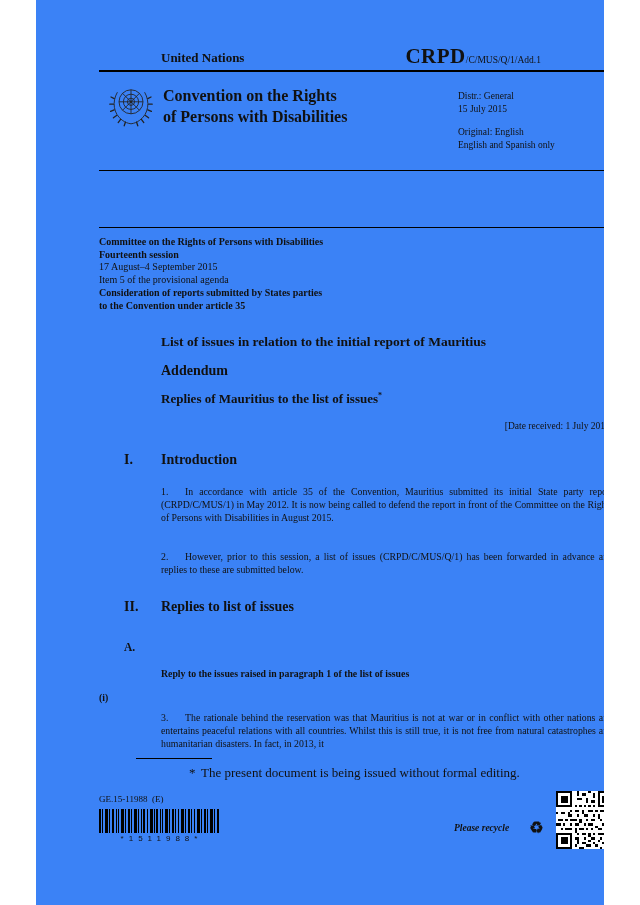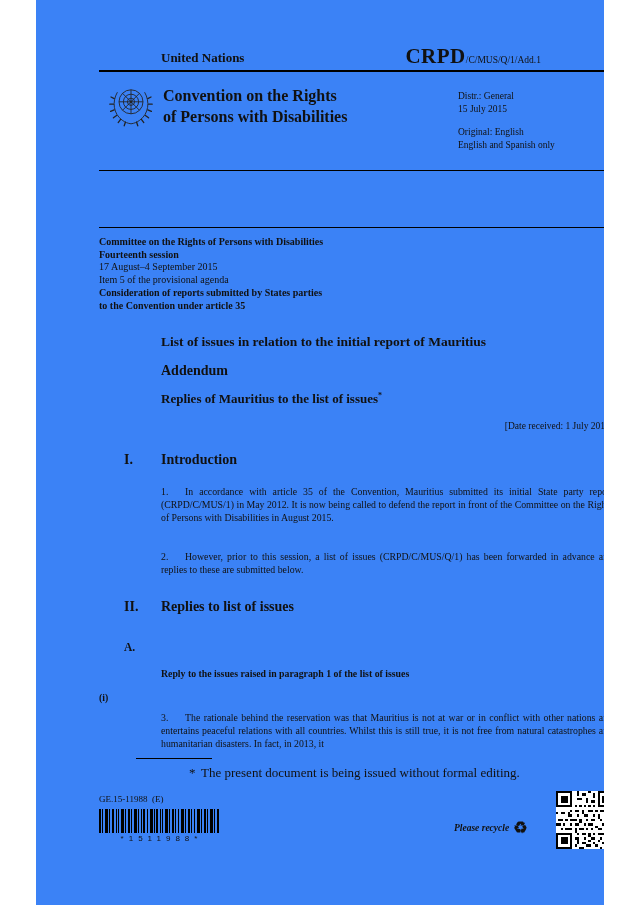--- a/index.html
+++ b/index.html
@@ -53,21 +53,21 @@
 
   .footnote-rule { position:absolute; left:100px; top:758px; width:76px; height:1px; background:#000; }
   .footnote { position:absolute; left:113px; top:765px; width:440px; font-size:13px;margin-left:40px; }
   .footnote .fn-marker { display:inline-block; width:12px; }
 
   .ge-number { position:absolute; left:63px; top:794px; font-size:9px; white-space:pre; }
   .barcode { position:absolute; left:63px; top:809px; width:120px; }
   .barcode svg { display:block; }
   .barcode-text { font-family:Liberation Sans, sans-serif; font-size:8px; letter-spacing:5px; text-align:center; margin-top:1px; padding-left:5px; white-space:nowrap; }
 
-  .recycle { position:absolute; left:418px; top:820px; font-size:9.5px; font-weight:bold; font-style:italic; display:flex; align-items:center; gap:4px; }
+  .recycle { position:absolute; left:418px; top:820px; font-size:9.5px; font-weight:bold; font-style:italic; display:flex; align-items:center; gap:20px; }
   .recycle-icon { font-size:16px; font-style:normal; line-height:1; }
 
   .qr { position:absolute; left:520px; top:791px; width:58px; height:58px; }
 </style>
 </head>
 <body>
 
 <div class="page">
 
   <div class="un-label">United Nations</div>

